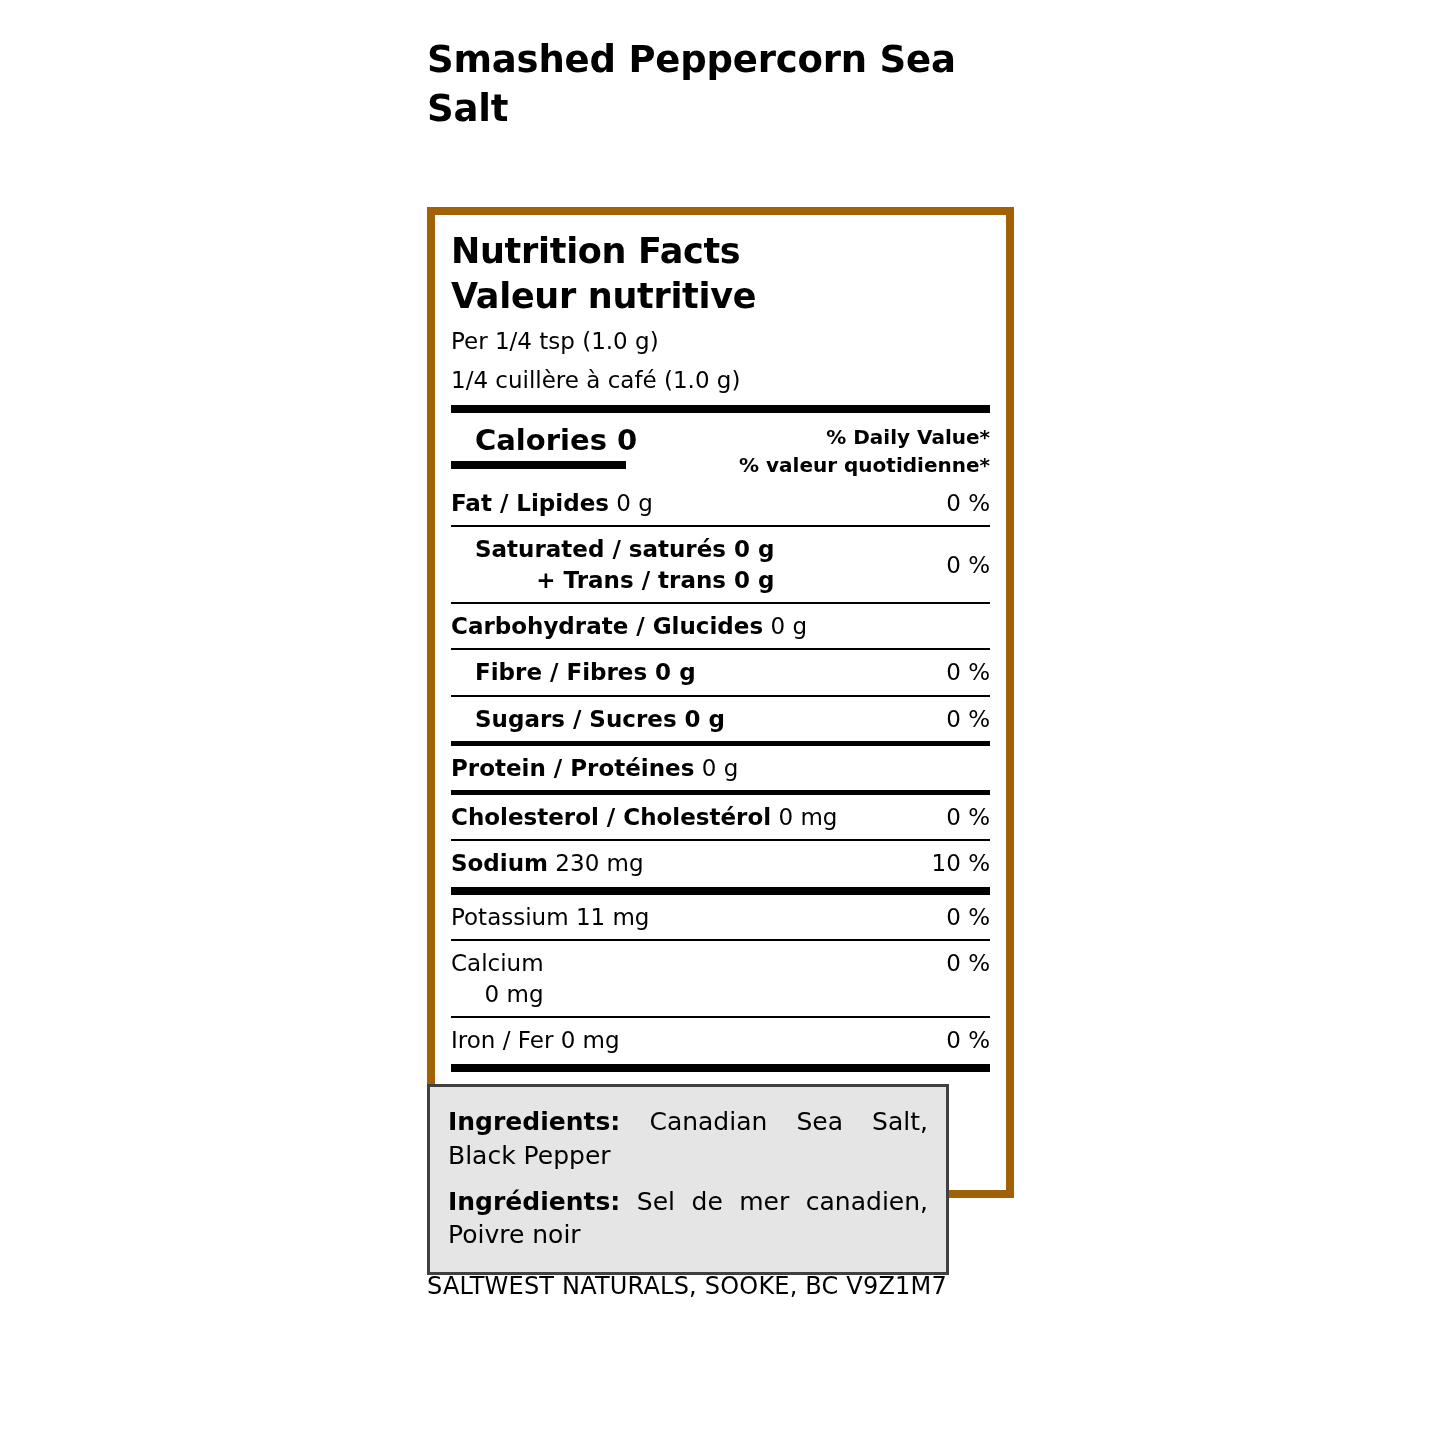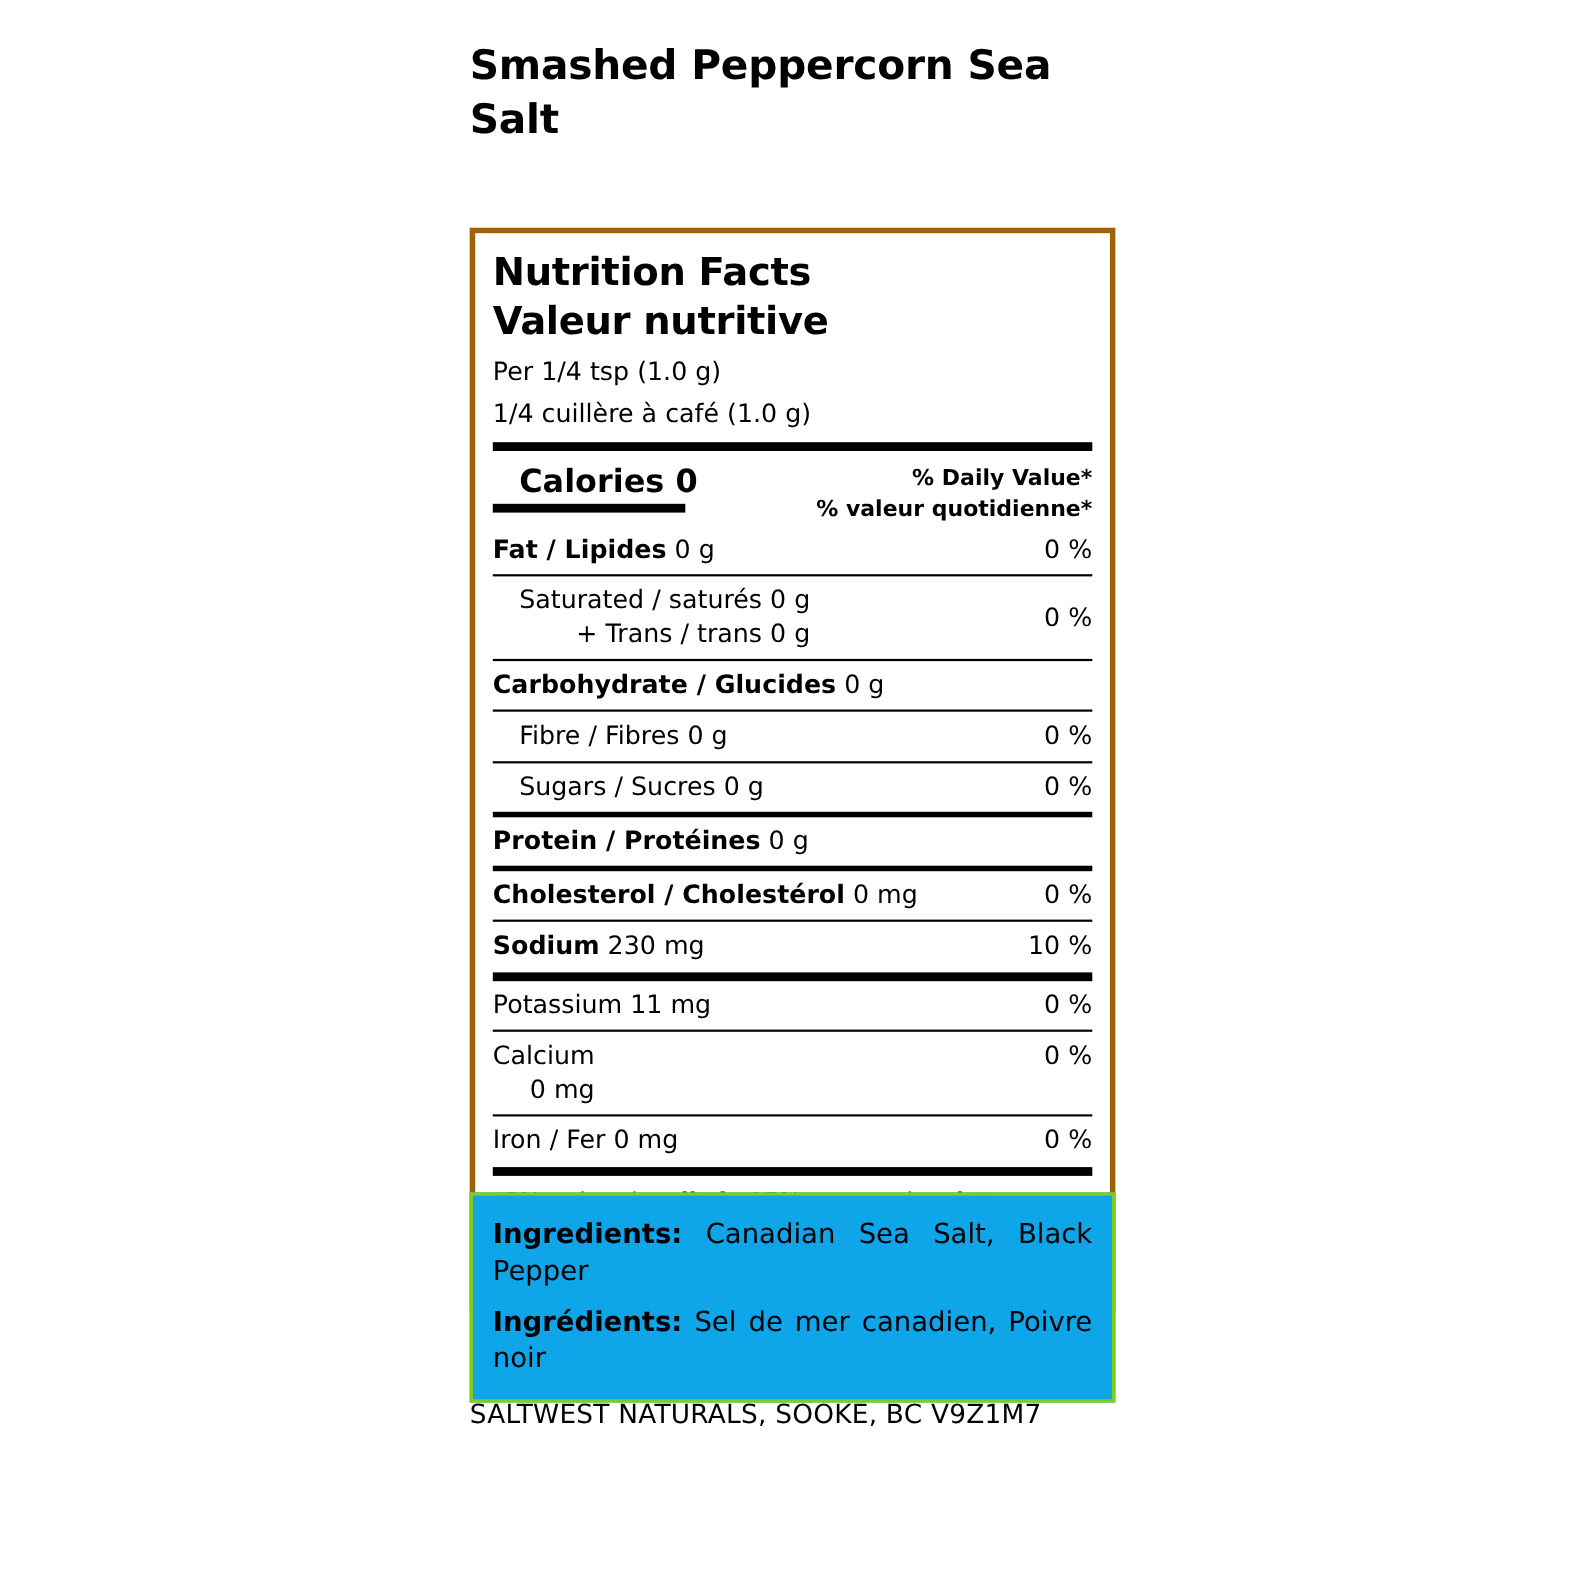--- a/index.html
+++ b/index.html
@@ -28,21 +28,21 @@
     line-height: 1.32;
     letter-spacing: -0.2px;
   }
 
   
   .nf-panel {
     position: absolute;
     left: 427px;
     top: 207px;
     width: 587px;
-    border: 5px solid #a16207;
+    border: 8px solid #a16207;
     background: #fff;
     padding: 14px 16px 16px 16px;
   }
   .nf-title {
     font-size: 35px;
     font-weight: bold;
     line-height: 1.28;
     letter-spacing: -0.3px;
   }
   .nf-subtitle {
@@ -76,36 +76,36 @@
     align-items: flex-start;
     padding: 10px 0 2px 0;
   }
   .calories-left { font-size: 29px; font-weight: bold; margin-left: 24px; }
   .dv-block { text-align: right; font-size: 20px; font-weight: bold; line-height: 1.4; }
   .cal-underline {
     width: 175px;
     border-top: 8px solid #000;
     margin-top: 4px;
   }
-  .indent { padding-left: 24px; }
+  .indent { padding-left: 24px; font-weight: bold; }
   .two-line { line-height: 1.5; }
   .nf-footnote {
     font-size: 21px;
     line-height: 1.5;
     padding-top: 8px;
   }
 
   
   .ing-panel {
     position: absolute;
     left: 427px;
     top: 1084px;
-    width: 587px;
-    border: 3px solid #84cc16;
-    background: #0ea5e9;
+    width: 522px;
+    border: 3px solid #404040;
+    background: #e5e5e5;
     padding: 18px 18px 20px 18px;
   }
   .ing-line {
     font-size: 25px;
     line-height: 1.35;
     text-align: justify;
     margin-bottom: 12px;
   }
   .ing-line:last-child { margin-bottom: 0; }
   .ing-line .lbl { font-weight: bold; }

